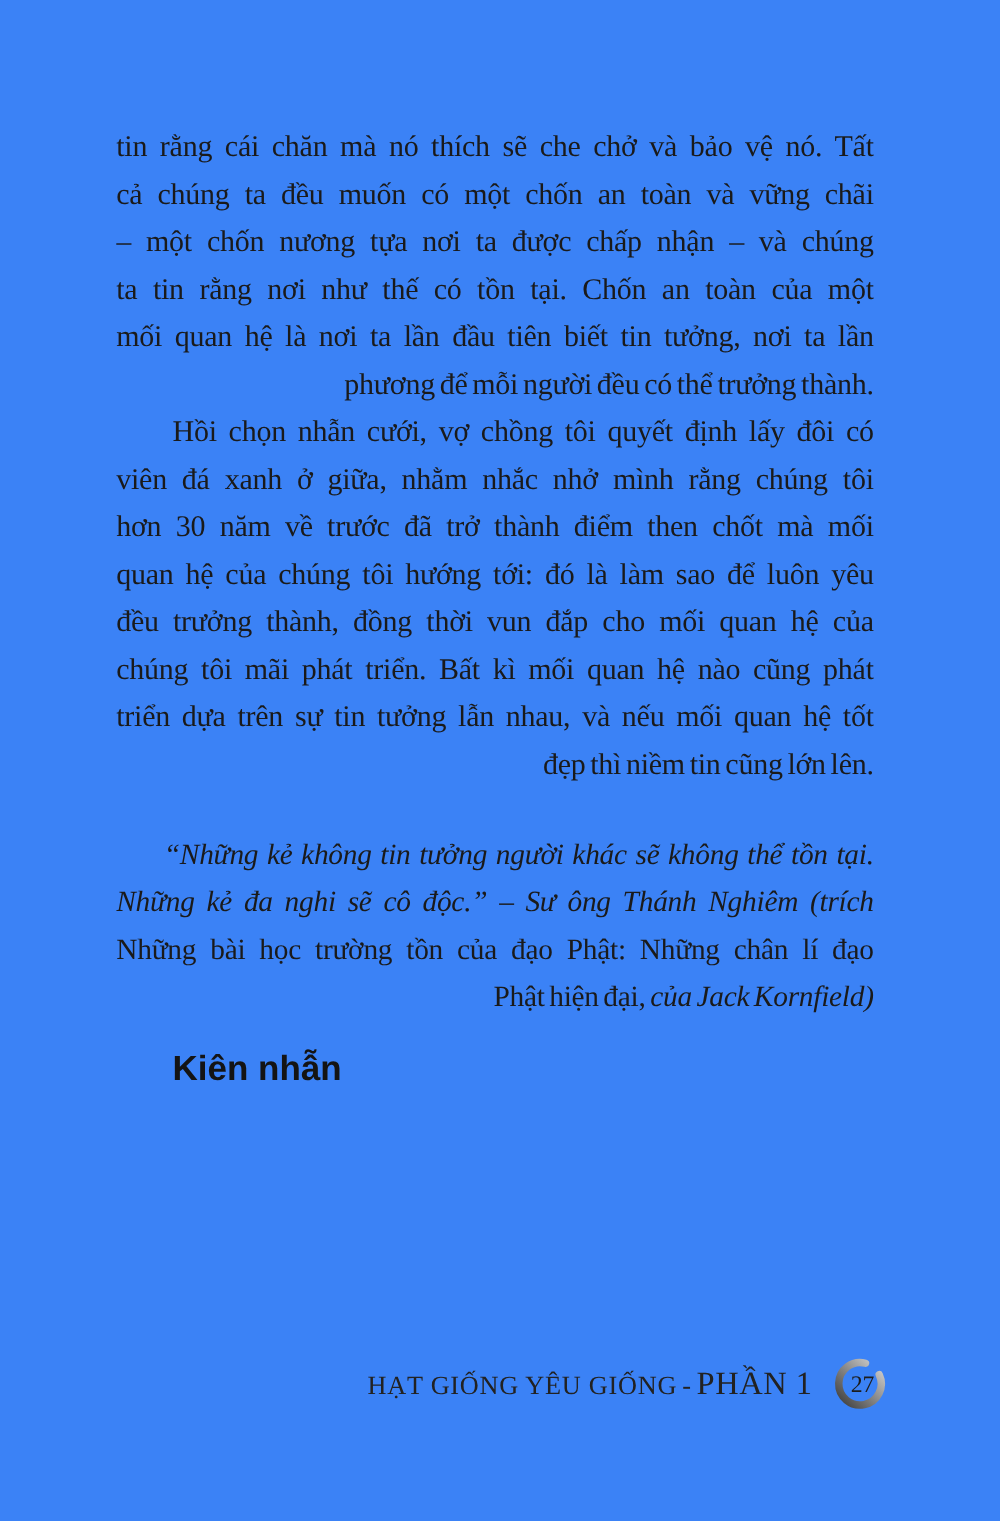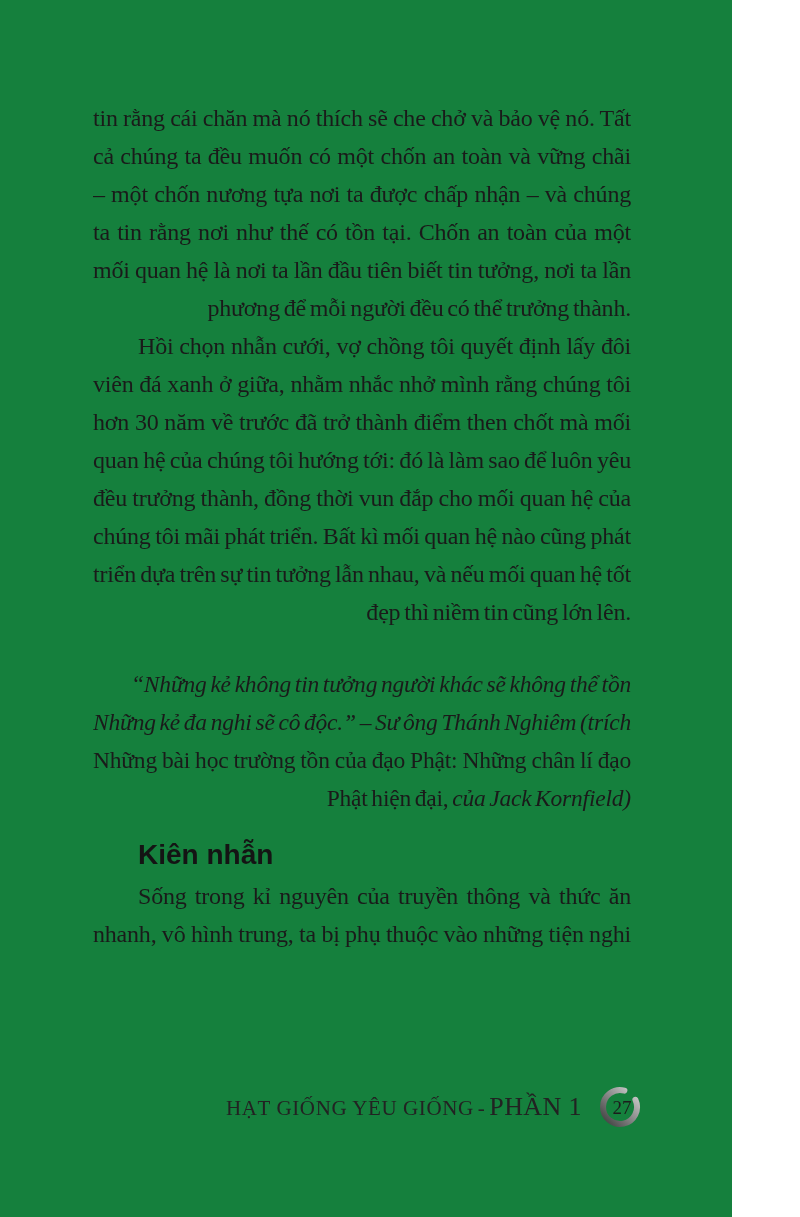--- a/index.html
+++ b/index.html
@@ -1,22 +1,22 @@
 <!DOCTYPE html>
 <html><head>
 <meta charset="utf-8">
 <style>
   * { box-sizing: border-box; }
   html, body { margin: 0; padding: 0; background: #ffffff; }
 
   .page {
     position: relative;
-    width: 732px;
+    width: 800px;
     height: 1217px;
-    background: #15803d;
+    background: #3b82f6;
     color: #1a1a1a;
     font-family: "Liberation Serif", serif;
     overflow: hidden;
   }
 
   .content {
     padding: 99px 101px 0 93px; 
   }
 
   
@@ -103,24 +103,20 @@
       <div class="ln indent italic">“Những kẻ không tin tưởng người khác sẽ không thể tồn tại.</div>
       <div class="ln italic">Những kẻ đa nghi sẽ cô độc.” – Sư ông Thánh Nghiêm (trích</div>
       <div class="ln">Những bài học trường tồn của đạo Phật: Những chân lí đạo</div>
       <div class="ln-end"><span>Phật hiện đại, </span><span class="italic">của Jack Kornfield)</span></div>
     </div>
 
     <div class="gap-heading"></div>
 
     <h2 class="heading">Kiên nhẫn</h2>
 
-    <div class="para">
-      <div class="ln indent">Sống trong kỉ nguyên của truyền thông và thức ăn</div>
-      <div class="ln">nhanh, vô hình trung, ta bị phụ thuộc vào những tiện nghi</div>
-    </div>
 
   </div>
 
   <div class="footer">
     <div class="footer-text">
       <span class="ft-title">HẠT GIỐNG YÊU GIỐNG</span><span class="ft-sep">-</span><span class="ft-part">PHẦN 1</span>
     </div>
     <svg class="enso" viewBox="0 0 48 48" xmlns="http://www.w3.org/2000/svg" aria-hidden="true">
       <defs>
         <linearGradient id="ensoG" x1="1" y1="0" x2="0" y2="1">

